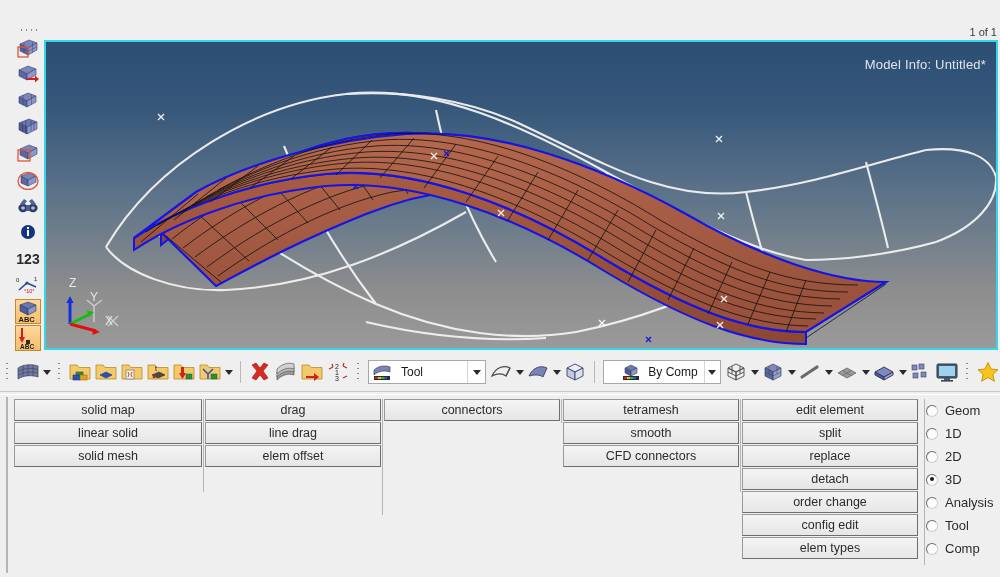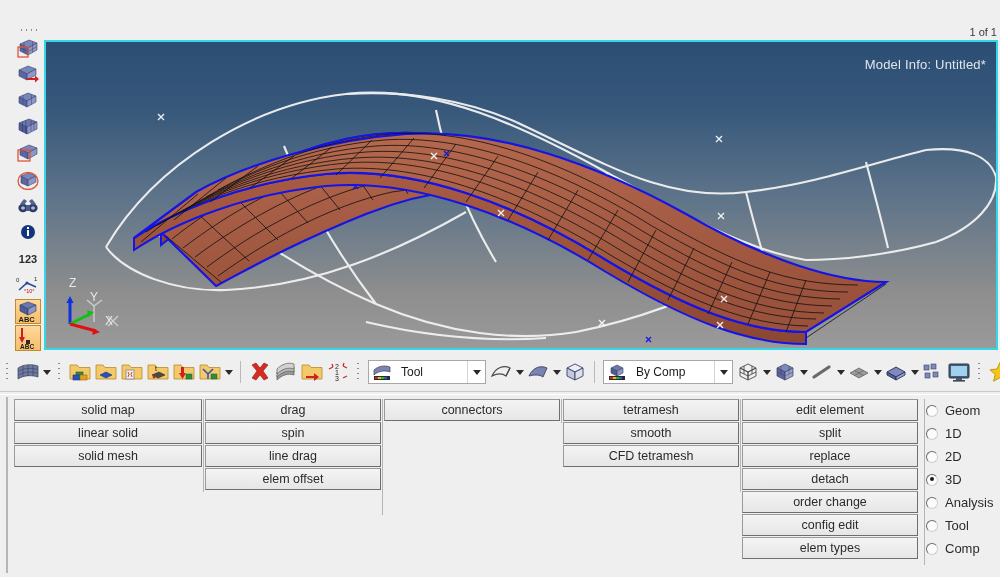--- a/index.html
+++ b/index.html
@@ -263,21 +263,21 @@
 
     <div class="lt-btn">
       <svg width="16" height="16" viewBox="0 0 16 16">
         <circle cx="8" cy="8" r="7" fill="#13357d"></circle>
         <rect x="7" y="6" width="2" height="6" fill="#ffffff"></rect>
         <rect x="7" y="3" width="2" height="2" fill="#ffffff"></rect>
       </svg>
     </div>
 
     <div class="lt-btn">
-      <span style="font-size:11px;font-weight:bold;color:#2b2b2b;font-family:'Liberation Sans',sans-serif;">123</span>
+      <span style="font-size:14px;font-weight:bold;color:#2b2b2b;font-family:'Liberation Sans',sans-serif;">123</span>
     </div>
 
     <div class="lt-btn">
       <svg width="24" height="20" viewBox="0 0 24 20">
         <text x="0" y="7" font-size="6" fill="#2b2b2b" font-family="Liberation Sans">0</text>
         <text x="18" y="6" font-size="6" fill="#2b2b2b" font-family="Liberation Sans">1</text>
         <path d="M3 15 L11 8 L20 12" stroke="#2b4a9c" stroke-width="1.6" fill="none"></path>
         <circle cx="11" cy="8" r="1.6" fill="#2b4a9c"></circle>
         <text x="8" y="18" font-size="5.5" fill="#c01010" font-family="Liberation Sans">°10°</text>
       </svg>
@@ -601,21 +601,21 @@
     <div class="tb-icon">
       <svg width="24" height="22" viewBox="0 0 24 22">
         <path d="M4 7 L12 3 L20 7 L12 11 Z" fill="#eceff8" stroke="#3a4160" stroke-width="0.9"></path>
         <path d="M4 7 L12 11 L12 19 L4 15 Z" fill="#c3c9e0" stroke="#3a4160" stroke-width="0.9"></path>
         <path d="M12 11 L20 7 L20 15 L12 19 Z" fill="#dde1ee" stroke="#3a4160" stroke-width="0.9"></path>
       </svg>
     </div>
 
     <div class="tb-sep"></div>
 
-    <div class="tb-combo" style="width:130px;">
+    <div class="tb-combo" style="width:118px;padding-left:15px;">
       <span class="cb-ico">
         <svg width="20" height="18" viewBox="0 0 20 18">
           <path d="M4 5 L10 2 L16 5 L10 8 Z" fill="#6d78ab" stroke="#3a4160" stroke-width="0.6"></path>
           <path d="M4 5 L10 8 L10 13 L4 10 Z" fill="#4f5a94" stroke="#3a4160" stroke-width="0.6"></path>
           <path d="M10 8 L16 5 L16 10 L10 13 Z" fill="#8d97c6" stroke="#3a4160" stroke-width="0.6"></path>
           <rect x="2" y="13" width="16" height="4" fill="#2b2b2b"></rect>
           <rect x="3" y="14" width="3" height="2" fill="#e02020"></rect>
           <rect x="6" y="14" width="3" height="2" fill="#e0c020"></rect>
           <rect x="9" y="14" width="3" height="2" fill="#20c020"></rect>
           <rect x="12" y="14" width="3" height="2" fill="#2060e0"></rect>
@@ -720,35 +720,34 @@
 
       <div class="btn-col" style="width:188px;">
         <div class="hm-btn">solid map</div>
         <div class="hm-btn">linear solid</div>
         <div class="hm-btn">solid mesh</div>
       </div>
       <div class="col-sep" style="height:93px;"></div>
 
       <div class="btn-col" style="width:176px;">
         <div class="hm-btn">drag</div>
-        <div class="hm-btn">spin</div>
         <div class="hm-btn">line drag</div>
         <div class="hm-btn">elem offset</div>
       </div>
       <div class="col-sep" style="height:116px;"></div>
 
       <div class="btn-col" style="width:176px;">
         <div class="hm-btn">connectors</div>
       </div>
       <div class="col-sep" style="height:24px;"></div>
 
       <div class="btn-col" style="width:176px;">
         <div class="hm-btn">tetramesh</div>
         <div class="hm-btn">smooth</div>
-        <div class="hm-btn">CFD tetramesh</div>
+        <div class="hm-btn">CFD connectors</div>
       </div>
       <div class="col-sep" style="height:93px;"></div>
 
       <div class="btn-col" style="width:176px;">
         <div class="hm-btn">edit element</div>
         <div class="hm-btn">split</div>
         <div class="hm-btn">replace</div>
         <div class="hm-btn">detach</div>
         <div class="hm-btn">order change</div>
         <div class="hm-btn">config edit</div>

